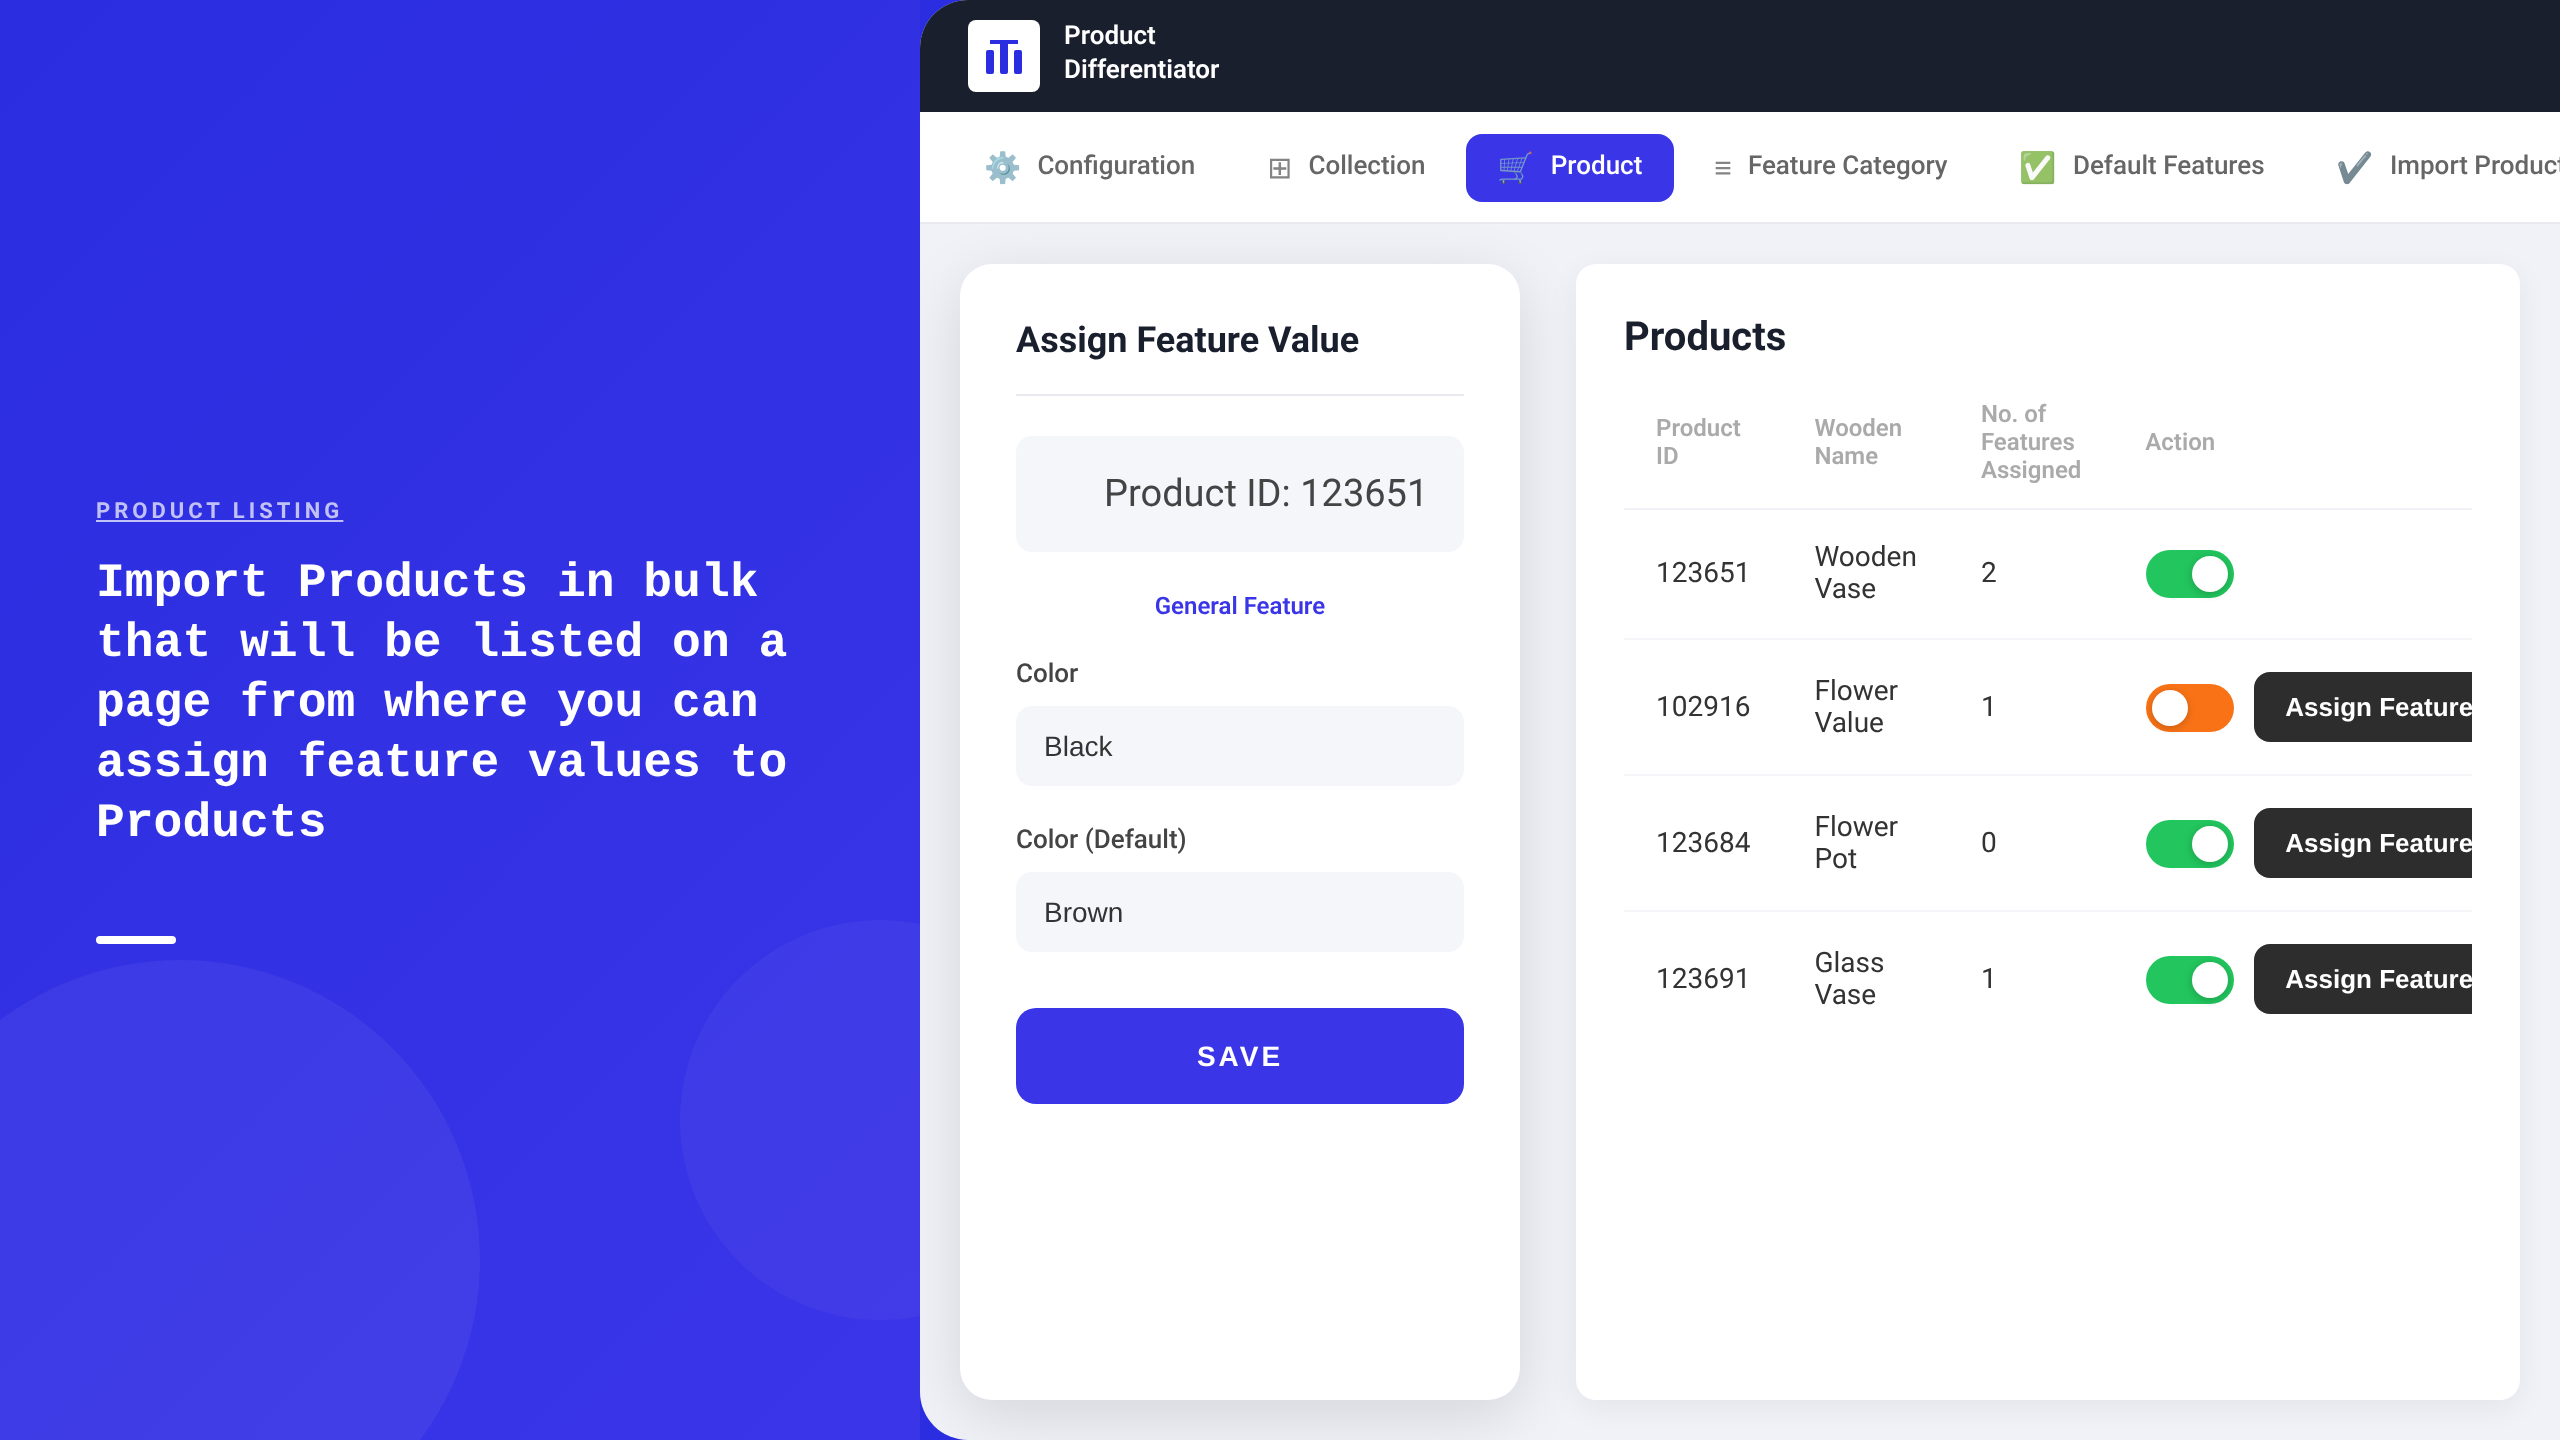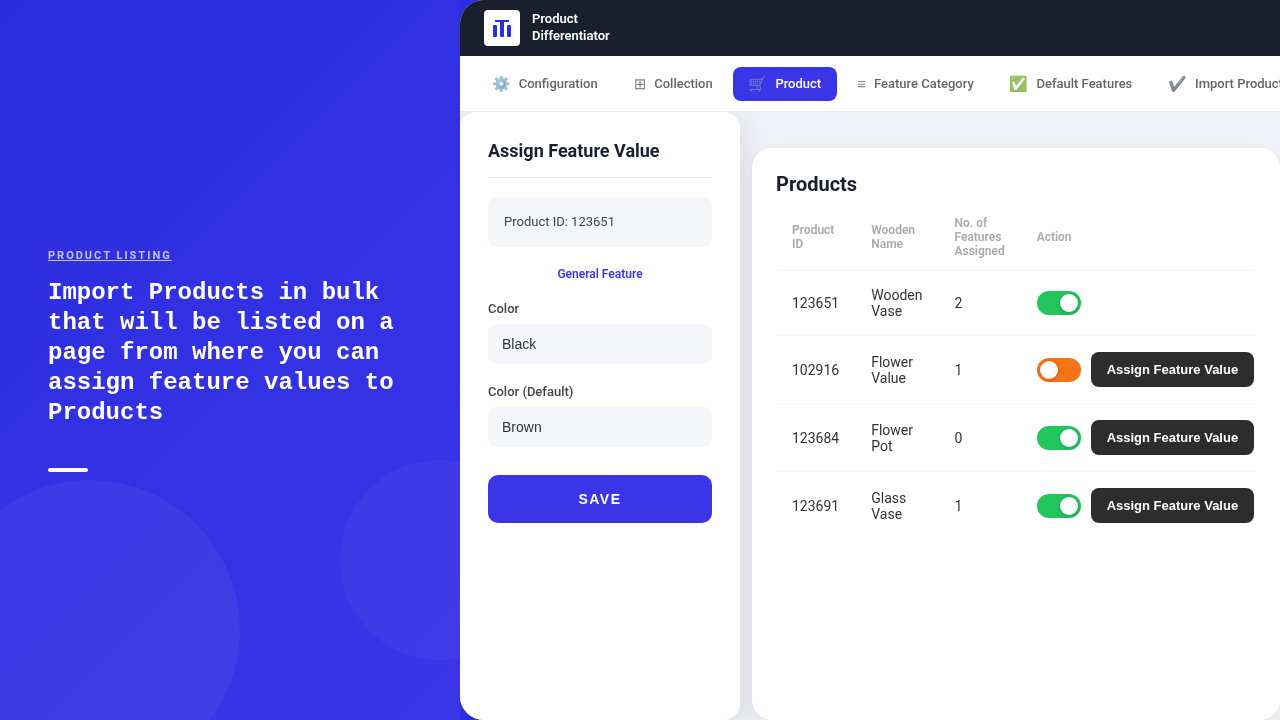--- a/index.html
+++ b/index.html
@@ -137,21 +137,22 @@
     }
     .nav-icon {
       font-size: 15px;
       opacity: 0.8;
     }
 
     
     .main-content {
       flex: 1;
       display: flex;
-      gap: 12px;
+      padding: 20px;
+      gap: 28px;
       overflow: hidden;
     }
 
     
     .modal-card {
       background: white;
       border-radius: 16px;
       padding: 28px;
       width: 280px;
       min-width: 280px;
@@ -166,23 +167,24 @@
       color: #1a1f2e;
       padding-bottom: 16px;
       border-bottom: 1px solid #e8eaf0;
     }
     .product-info-box {
       background: #f5f6fa;
       border-radius: 8px;
       padding: 14px 16px;
     }
     .product-info-text {
-      font-size: 13px;
+      font-size: 19px;
       color: #444;
       line-height: 1.6;
+      margin-left: 28px;
     }
     .feature-section-label {
       font-size: 12px;
       font-weight: 600;
       color: #3b35e8;
       text-align: center;
     }
     .field-label {
       font-size: 13px;
       color: #444;
@@ -210,27 +212,26 @@
       letter-spacing: 1.5px;
       cursor: pointer;
       width: 100%;
       margin-top: 8px;
     }
 
     
     .products-section {
       flex: 1;
       background: white;
-      border-radius: 20px;
+      border-radius: 10px;
       padding: 24px;
       box-shadow: 0 4px 16px rgba(0,0,0,0.06);
       overflow: hidden;
       display: flex;
       flex-direction: column;
-      margin-top: 36px;
     }
     .products-title {
       font-size: 20px;
       font-weight: 700;
       color: #1a1f2e;
       margin-bottom: 20px;
     }
     .table-wrapper {
       flex: 1;
       overflow: auto;

